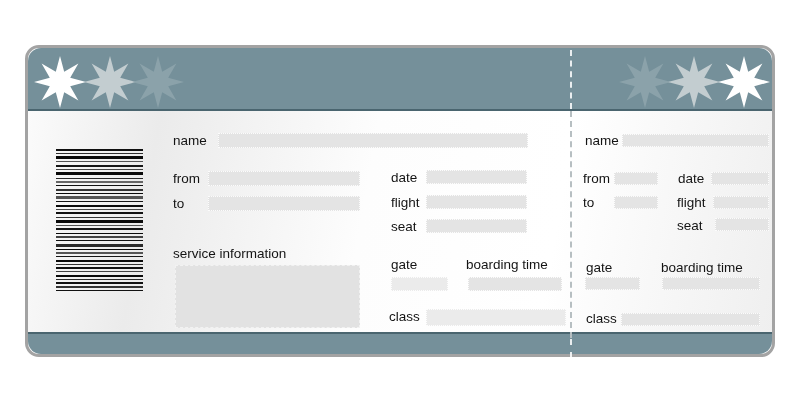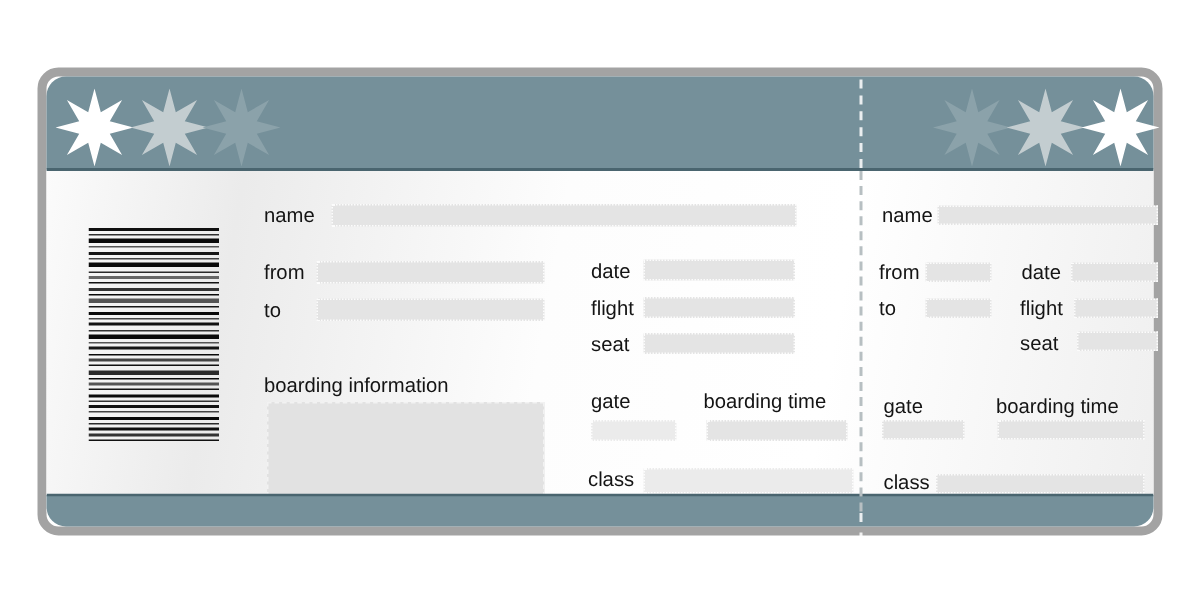--- a/index.html
+++ b/index.html
@@ -1,19 +1,19 @@
 <!DOCTYPE html>
 <html><head>
 <meta charset="utf-8">
 <style>
   html,body{margin:0;padding:0;background:#ffffff;}
   .canvas{position:relative;width:800px;height:400px;background:#ffffff;overflow:hidden;
           font-family:"Liberation Sans",sans-serif;}
   .ticket{position:absolute;left:25px;top:45px;width:750px;height:312px;box-sizing:border-box;
-          border:6px solid #a3a3a3;border-radius:14px;background:transparent;}
+          border:3px solid #a3a3a3;border-radius:14px;background:transparent;}
   .band{position:absolute;left:0;right:0;background:#75909a;box-sizing:border-box;}
   .band-top{top:0;height:63px;border-radius:13px 13px 0 0;border-bottom:2px solid #4a656f;}
   .band-bottom{bottom:0;height:22px;border-radius:0 0 13px 13px;border-top:2px solid #4a656f;}
   .ticket-body{position:absolute;left:0;right:0;top:63px;height:227px;
           background:linear-gradient(100deg,#fbfbfb 0%,#ebebeb 17%,#fdfdfd 45%,#ffffff 70%,#efefef 100%);}
   .star{position:absolute;top:8px;width:52px;height:52px;}
   .lbl{position:absolute;font-size:13.5px;line-height:15px;color:#141414;white-space:nowrap;}
   .fbox{position:absolute;background:#e4e4e4;border:1px dotted rgba(255,255,255,0.92);
         box-sizing:border-box;font-size:11px;color:#555;overflow:hidden;}
   .fbox.lite{background:#ebebeb;}
@@ -101,21 +101,21 @@
 
     <span class="lbl" style="left:145px;top:85px">name</span>
     <div class="fbox" style="left:190px;top:85px;width:310px;height:15px"></div>
 
     <span class="lbl" style="left:145px;top:123px">from</span>
     <div class="fbox" style="left:180px;top:123px;width:152px;height:15px"></div>
 
     <span class="lbl" style="left:145px;top:148px">to</span>
     <div class="fbox" style="left:180px;top:148px;width:152px;height:15px"></div>
 
-    <span class="lbl" style="left:145px;top:198px">boarding information</span>
+    <span class="lbl" style="left:145px;top:198px">service information</span>
     <div class="service-box" style="left:147px;top:217px;width:185px;height:63px"></div>
 
     <span class="lbl" style="left:363px;top:122px">date</span>
     <div class="fbox" style="left:398px;top:122px;width:101px;height:14px"></div>
 
     <span class="lbl" style="left:363px;top:147px">flight</span>
     <div class="fbox" style="left:398px;top:147px;width:101px;height:14px"></div>
 
     <span class="lbl" style="left:363px;top:171px">seat</span>
     <div class="fbox" style="left:398px;top:171px;width:101px;height:14px"></div>

